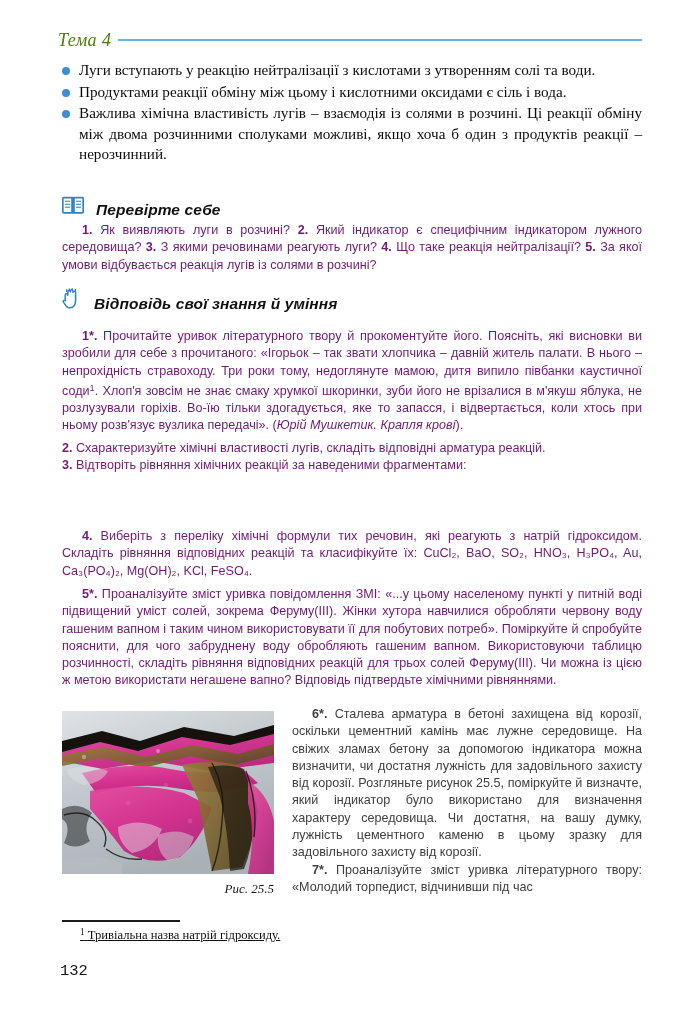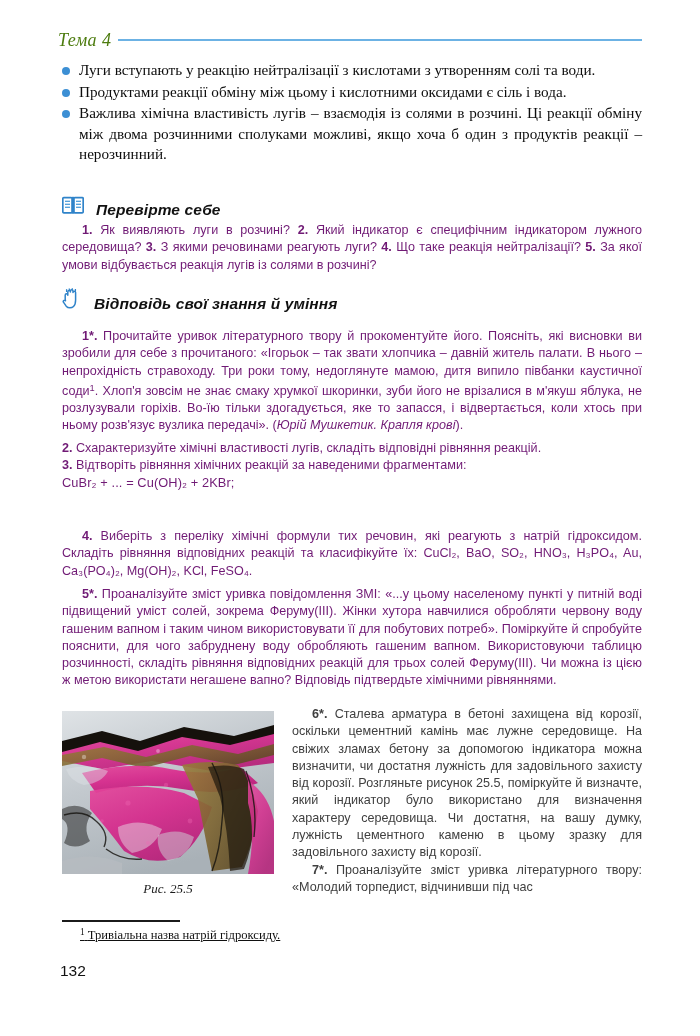--- a/index.html
+++ b/index.html
@@ -138,21 +138,21 @@
     width: 212px;
   }
   .figure-img {
     width: 212px;
     height: 163px;
     display: block;
     border: 0;
   }
   .figure-caption {
     margin-top: 7px;
-    text-align: center;
+    text-align: right;
     font-family: "Liberation Serif", serif;
     font-style: italic;
     font-size: 13px;
     color: #1b1b1b;
   }
 
   .col-right {
     position: absolute;
     left: 292px;
     top: 706px;
@@ -184,21 +184,21 @@
     color: #111;
     padding-left: 18px;
     text-decoration: underline;
   }
 
   
   .folio {
     position: absolute;
     left: 60px;
     top: 962px;
-    font-family: Liberation Sans, sans-serif;
+    font-family: Liberation Mono, monospace;
     font-size: 15.5px;
     color: #111;
   }
 </style>
 </head>
 <body>
 
 <div class="page">
 
   <div class="running-head">
@@ -253,24 +253,23 @@
       </svg>
     </span>
     <span class="rubric-title">Відповідь свої знання й уміння</span>
   </div>
 
   <div class="block b-task1">
     <p class="indent"><span class="num">1*.</span> <span>Прочитайте уривок літературного твору й прокоментуйте його. Поясніть, які висновки ви зробили для себе з прочитаного: «Ігорьок – так звати хлопчика – давній житель палати. В нього – непрохідність стравоходу. Три роки тому, недоглянуте мамою, дитя випило півбанки каустичної соди</span><sup>1</sup><span>. Хлоп'я зовсім не знає смаку хрумкої шкоринки, зуби його не врізалися в м'якуш яблука, не розлузували горіхів. Во-їю тільки здогадується, яке то запасся, і відвертається, коли хтось при ньому розв'язує вузлика передачі». (</span><span class="ital">Юрій Мушкетик.</span> <span class="ital">Крапля крові</span><span>).</span></p>
   </div>
 
   <div class="block b-task2">
-    <p><span class="num">2.</span> <span>Схарактеризуйте хімічні властивості лугів, складіть відповідні рівняння реакцій.</span></p>
+    <p><span class="num">2.</span> <span>Схарактеризуйте хімічні властивості лугів, складіть відповідні арматура реакцій.</span></p>
     <p><span class="num">3.</span> <span>Відтворіть рівняння хімічних реакцій за наведеними фрагментами:</span></p>
     <div class="equations">
-      <div>CuBr₂ + ... = Cu(OH)₂ + 2KBr;</div>
     </div>
   </div>
 
   <div class="block b-task4">
     <p class="indent"><span class="num">4.</span> <span>Виберіть з переліку хімічні формули тих речовин, які реагують з натрій гідроксидом. Складіть рівняння відповідних реакцій та класифікуйте їх:</span> <span>CuCl₂, BaO, SO₂, HNO₃, H₃PO₄, Au, Ca₃(PO₄)₂, Mg(OH)₂, KCl, FeSO₄.</span></p>
   </div>
 
   <div class="block b-task5">
     <p class="indent"><span class="num">5*.</span> <span>Проаналізуйте зміст уривка повідомлення ЗМІ: «...у цьому населеному пункті у питній воді підвищений уміст солей, зокрема Феруму(III). Жінки хутора навчилися обробляти червону воду гашеним вапном і таким чином використовувати її для побутових потреб». Поміркуйте й спробуйте пояснити, для чого забруднену воду обробляють гашеним вапном. Використовуючи таблицю розчинності, складіть рівняння відповідних реакцій для трьох солей Феруму(III). Чи можна із цією ж метою використати негашене вапно? Відповідь підтвердьте хімічними рівняннями.</span></p>
   </div>

